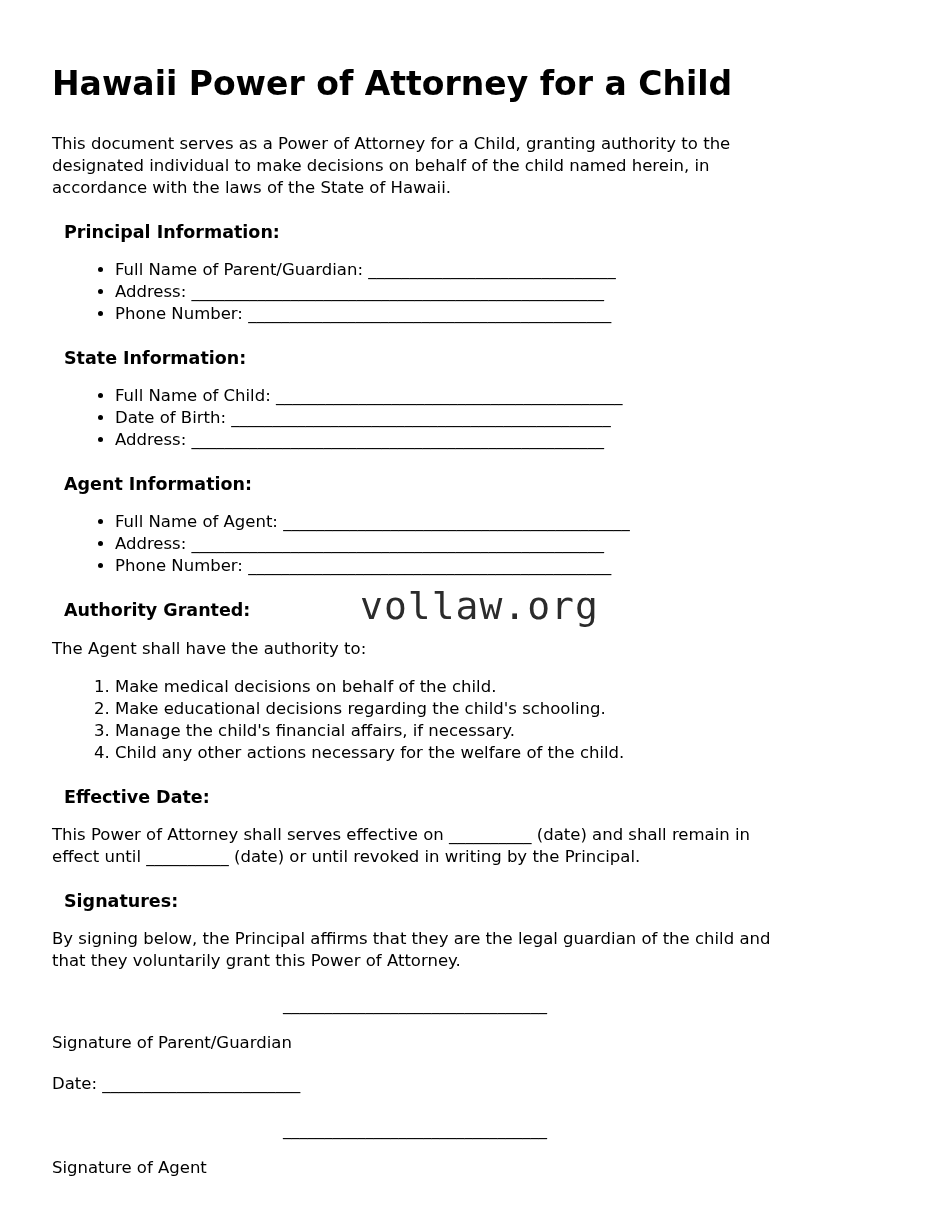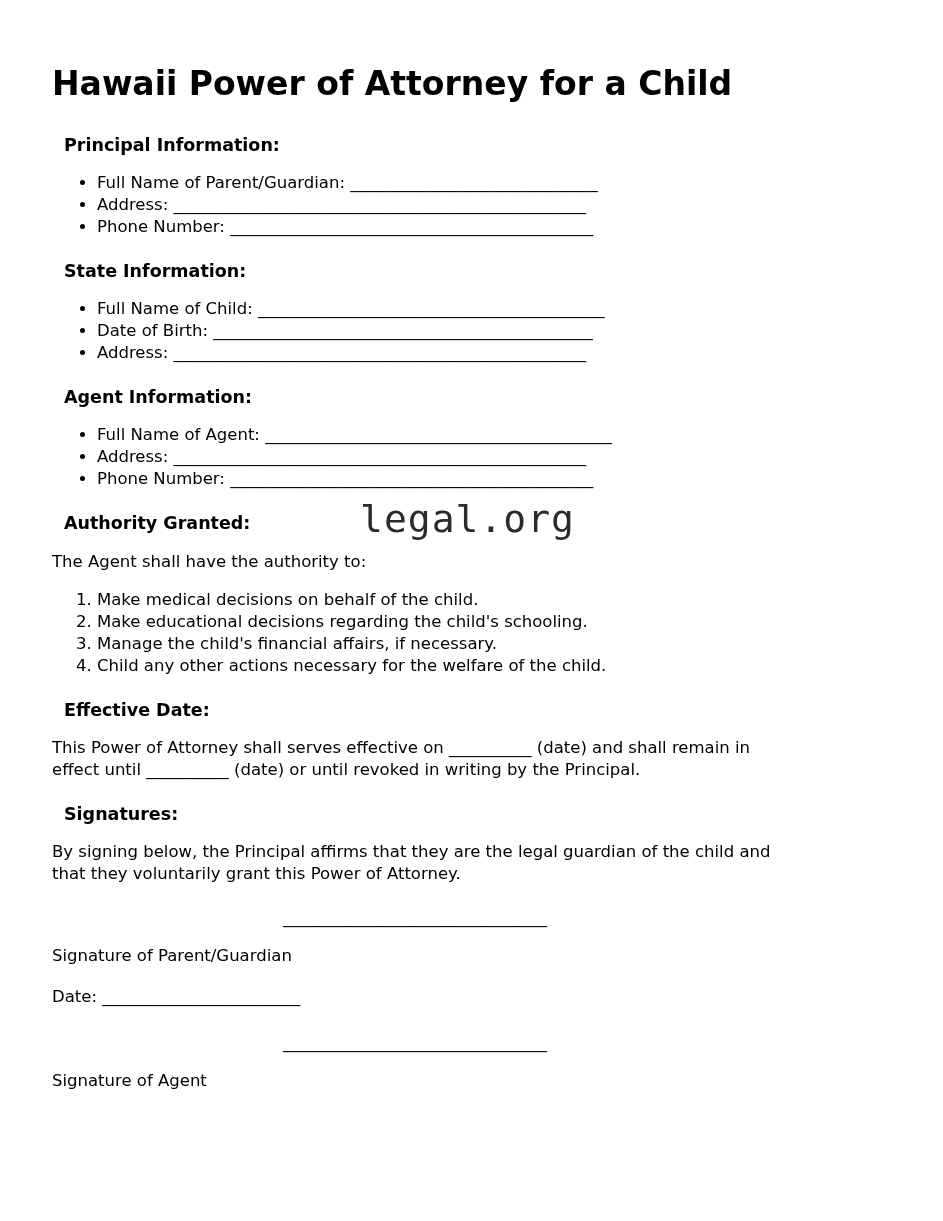--- a/index.html
+++ b/index.html
@@ -41,20 +41,21 @@
   }
   ul.blank-list, ol.authority-list {
     margin: 15px 0 0 0;
     padding: 0 0 0 45px;
   }
   ol.authority-list {
     margin-top: 16px;
   }
   li {
     line-height: 22px;
+    margin-left: 18px;
   }
   .watermark {
     position: absolute;
     left: 296px;
     top: -14px;
     font-family: "DejaVu Sans Mono", "Liberation Mono", monospace;
     font-size: 38px;
     line-height: 44px;
     font-weight: normal;
     letter-spacing: 1px;
@@ -67,20 +68,21 @@
   .date-row { margin: 19px 0 0 0; }
   .sig-line2 { margin: 24px 0 0 0; }
 </style>
 </head>
 <body style="background: rgb(255, 255, 255);">
 
 <div class="page" style="color: rgb(0, 0, 0);">
 
   <h1 class="doc-title">Hawaii Power of Attorney for a Child</h1>
 
+  <p class="para first">This document serves as a Power of Attorney for a Child, granting authority to the designated individual to make decisions on behalf of the child named herein, in accordance with the laws of the State of Hawaii.</p>
 
   <div class="section-h">Principal Information:</div>
   <ul class="blank-list">
     <li>Full Name of Parent/Guardian: ______________________________</li>
     <li>Address: __________________________________________________</li>
     <li>Phone Number: ____________________________________________</li>
   </ul>
 
   <div class="section-h">State Information:</div>
   <ul class="blank-list">
@@ -91,21 +93,21 @@
 
   <div class="section-h">Agent Information:</div>
   <ul class="blank-list">
     <li>Full Name of Agent: __________________________________________</li>
     <li>Address: __________________________________________________</li>
     <li>Phone Number: ____________________________________________</li>
   </ul>
 
   <div class="section-h">
     <span>Authority Granted:</span>
-    <span class="watermark" style="color: rgb(43, 43, 43);">legal.org</span>
+    <span class="watermark" style="color: rgb(43, 43, 43);">vollaw.org</span>
   </div>
   <p class="para">The Agent shall have the authority to:</p>
   <ol class="authority-list">
     <li>Make medical decisions on behalf of the child.</li>
     <li>Make educational decisions regarding the child's schooling.</li>
     <li>Manage the child's financial affairs, if necessary.</li>
     <li>Child any other actions necessary for the welfare of the child.</li>
   </ol>
 
   <div class="section-h">Effective Date:</div>

